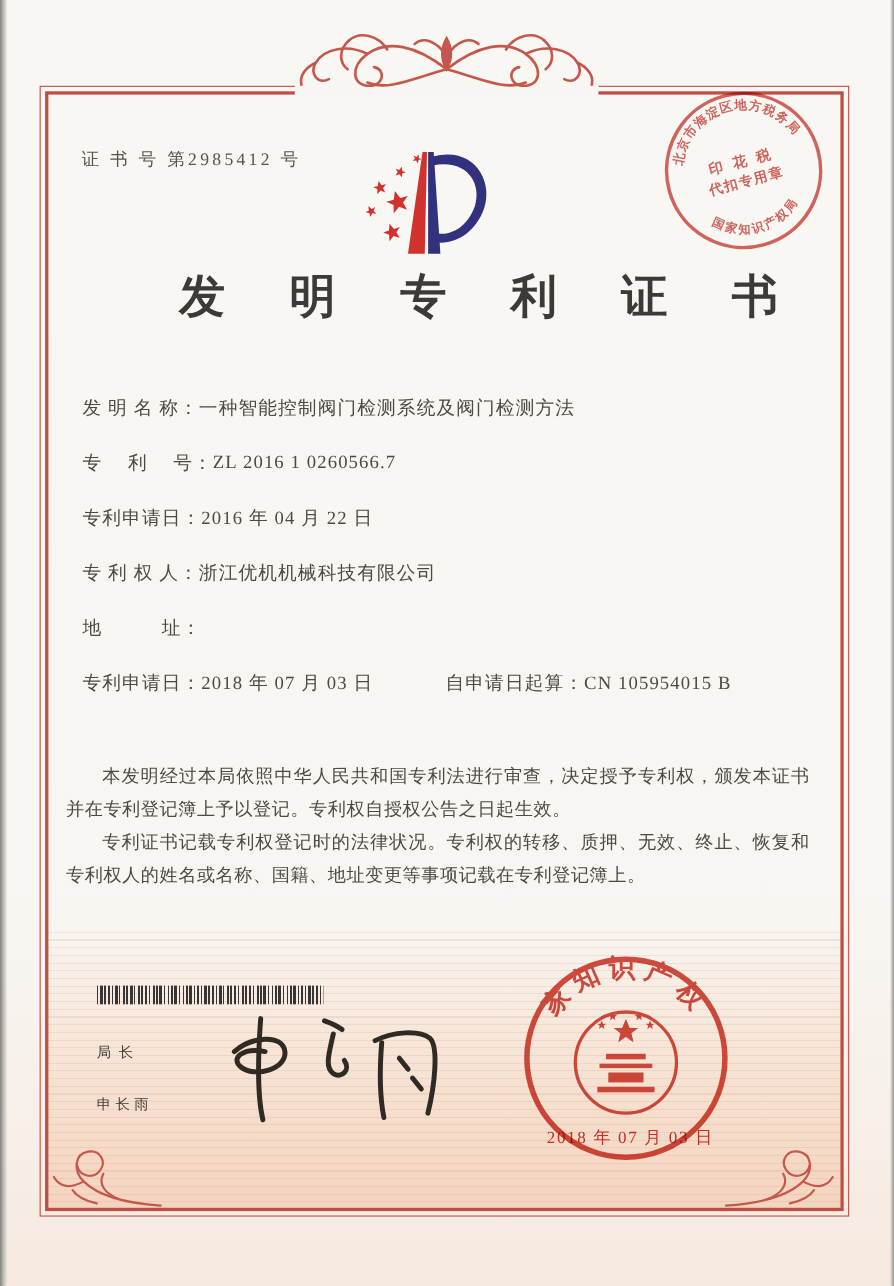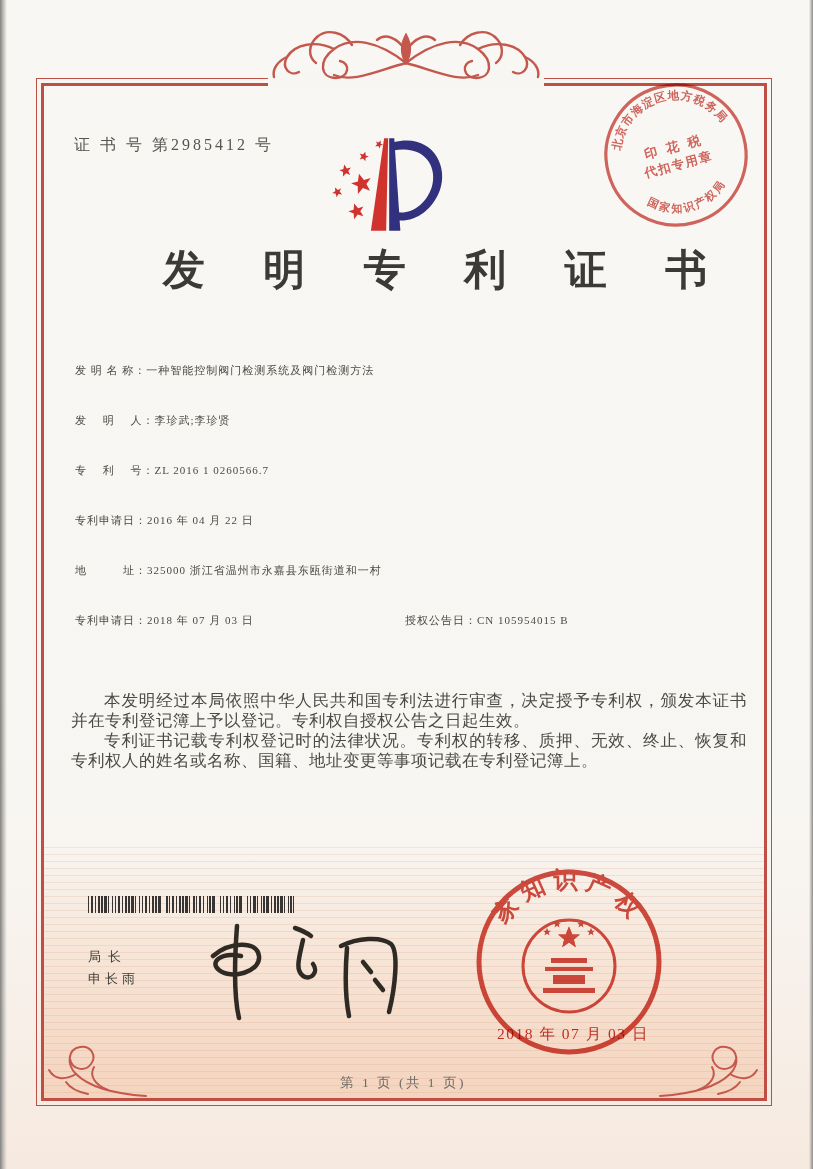--- a/index.html
+++ b/index.html
@@ -21,37 +21,37 @@
     border:3px solid #bf4f44;}
   
   .guilloche{position:absolute;left:42px;top:846px;width:722px;height:254px;
     background:
       repeating-linear-gradient(0deg, rgba(213,150,126,0.20) 0 1px, rgba(213,150,126,0) 1px 7px),
       linear-gradient(180deg, rgba(246,219,198,0) 0%, rgba(246,216,193,0.45) 40%, rgba(243,206,181,0.80) 100%);}
   .cert-no{position:absolute;left:74px;top:135px;font-size:16px;letter-spacing:3px;color:#57544e;}
   .title{position:absolute;left:36px;top:242px;width:798px;text-align:center;
     font-size:42px;font-weight:600;letter-spacing:24px;color:#3b3a36;text-indent:24px;}
   
-  .fields{position:absolute;left:75px;top:345px;width:670px;color:#4c4a44;font-size:11px;}
+  .fields{position:absolute;left:75px;top:345px;width:670px;color:#4c4a44;font-size:17px;}
   .frow{height:50px;display:flex;align-items:center;letter-spacing:1px;}
   .frow .lab{white-space:pre;}
   .grant .half1{display:inline-block;width:330px;}
-  .paras{position:absolute;left:71px;top:691px;width:676px;font-size:16.5px;
-    line-height:20px;color:#4c4a44;text-align:justify;}
+  .paras{position:absolute;left:60px;top:691px;width:676px;font-size:16.5px;
+    line-height:30px;color:#4c4a44;text-align:justify;}
   .paras p{margin:0;text-indent:2em;letter-spacing:0.5px;}
   
   .barcode{position:absolute;left:88px;top:896px;width:206px;height:17px;opacity:.88;
     background:repeating-linear-gradient(90deg,
       #1d1d1d 0 1.5px, transparent 1.5px 3px,
       #1d1d1d 3px 5.5px, transparent 5.5px 7px,
       #1d1d1d 7px 8px, transparent 8px 10.5px,
       #1d1d1d 10.5px 12px, transparent 12px 13.5px);}
   .signer{position:absolute;left:88px;top:948px;color:#3f3c37;font-size:13px;}
   .signer .t{letter-spacing:7px;}
-  .signer .n{margin-top:4px;letter-spacing:4px;}
+  .signer .n{margin-top:29px;letter-spacing:4px;}
   .sig-svg{position:absolute;left:195px;top:918px;}
   
   .tax-seal{position:absolute;left:601px;top:80px;width:150px;height:150px;
     transform:rotate(-15deg);opacity:.82;mix-blend-mode:multiply;}
   .main-seal{position:absolute;left:473px;top:866px;width:192px;height:192px;
     opacity:.9;mix-blend-mode:multiply;}
   .seal-date{position:absolute;left:468px;top:1024px;width:210px;text-align:center;
     color:#c8382c;font-size:15.5px;letter-spacing:1.5px;mix-blend-mode:multiply;}
   .footer{position:absolute;left:36px;top:1074px;width:734px;text-align:center;
     font-size:13.5px;letter-spacing:2.5px;color:#6f6b63;}
@@ -144,38 +144,37 @@
   </svg>
 
   <div class="title">发 明 专 利 证 书</div>
 
   <div class="fields">
     <div class="frow">
         <span class="lab">发 明 名 称：</span>
         <span>一种智能控制阀门检测系统及阀门检测方法</span>
       </div>
     <div class="frow">
-        <span class="lab">发　 明　 人：</span>
-        <span>李珍武;李珍贤</span>
-      </div>
-    <div class="frow">
         <span class="lab">专　 利　 号：</span>
         <span>ZL 2016 1 0260566.7</span>
       </div>
     <div class="frow">
         <span class="lab">专利申请日：</span>
         <span>2016 年 04 月 22 日</span>
       </div>
     <div class="frow">
+        <span class="lab">专 利 权 人：</span>
+        <span>浙江优机机械科技有限公司</span>
+      </div>
+    <div class="frow">
         <span class="lab">地　　　址：</span>
-        <span>325000 浙江省温州市永嘉县东瓯街道和一村</span>
       </div>
     <div class="frow grant">
       <span class="half1"><span class="lab">专利申请日：</span><span>2018 年 07 月 03 日</span></span>
-      <span><span class="lab">授权公告日：</span><span>CN 105954015 B</span></span>
+      <span><span class="lab">自申请日起算：</span><span>CN 105954015 B</span></span>
     </div>
   </div>
 
   <div class="paras">
     <p>本发明经过本局依照中华人民共和国专利法进行审查，决定授予专利权，颁发本证书并在专利登记簿上予以登记。专利权自授权公告之日起生效。</p>
     <p>专利证书记载专利权登记时的法律状况。专利权的转移、质押、无效、终止、恢复和专利权人的姓名或名称、国籍、地址变更等事项记载在专利登记簿上。</p>
   </div>
 
   <div class="barcode"></div>
 
@@ -214,17 +213,16 @@
         <path transform="translate(118,66) scale(0.42)" d="M0,-10 L2.9,-3.1 L9.5,-3.1 L4.2,1.2 L5.9,8.1 L0,4 L-5.9,8.1 L-4.2,1.2 L-9.5,-3.1 L-2.9,-3.1 Z"></path>
         <rect x="78" y="92" width="36" height="5"></rect>
         <rect x="72" y="101" width="48" height="4"></rect>
         <rect x="80" y="109" width="32" height="9"></rect>
         <rect x="70" y="122" width="52" height="5"></rect>
       </g>
     </g>
   </svg>
   <div class="seal-date">2018 年 07 月 03 日</div>
 
-  <div class="footer">第 1 页 (共 1 页)</div>
 
   <div class="edge-left"></div>
   <div class="edge-right"></div>
 </div>
 
 </body></html>

